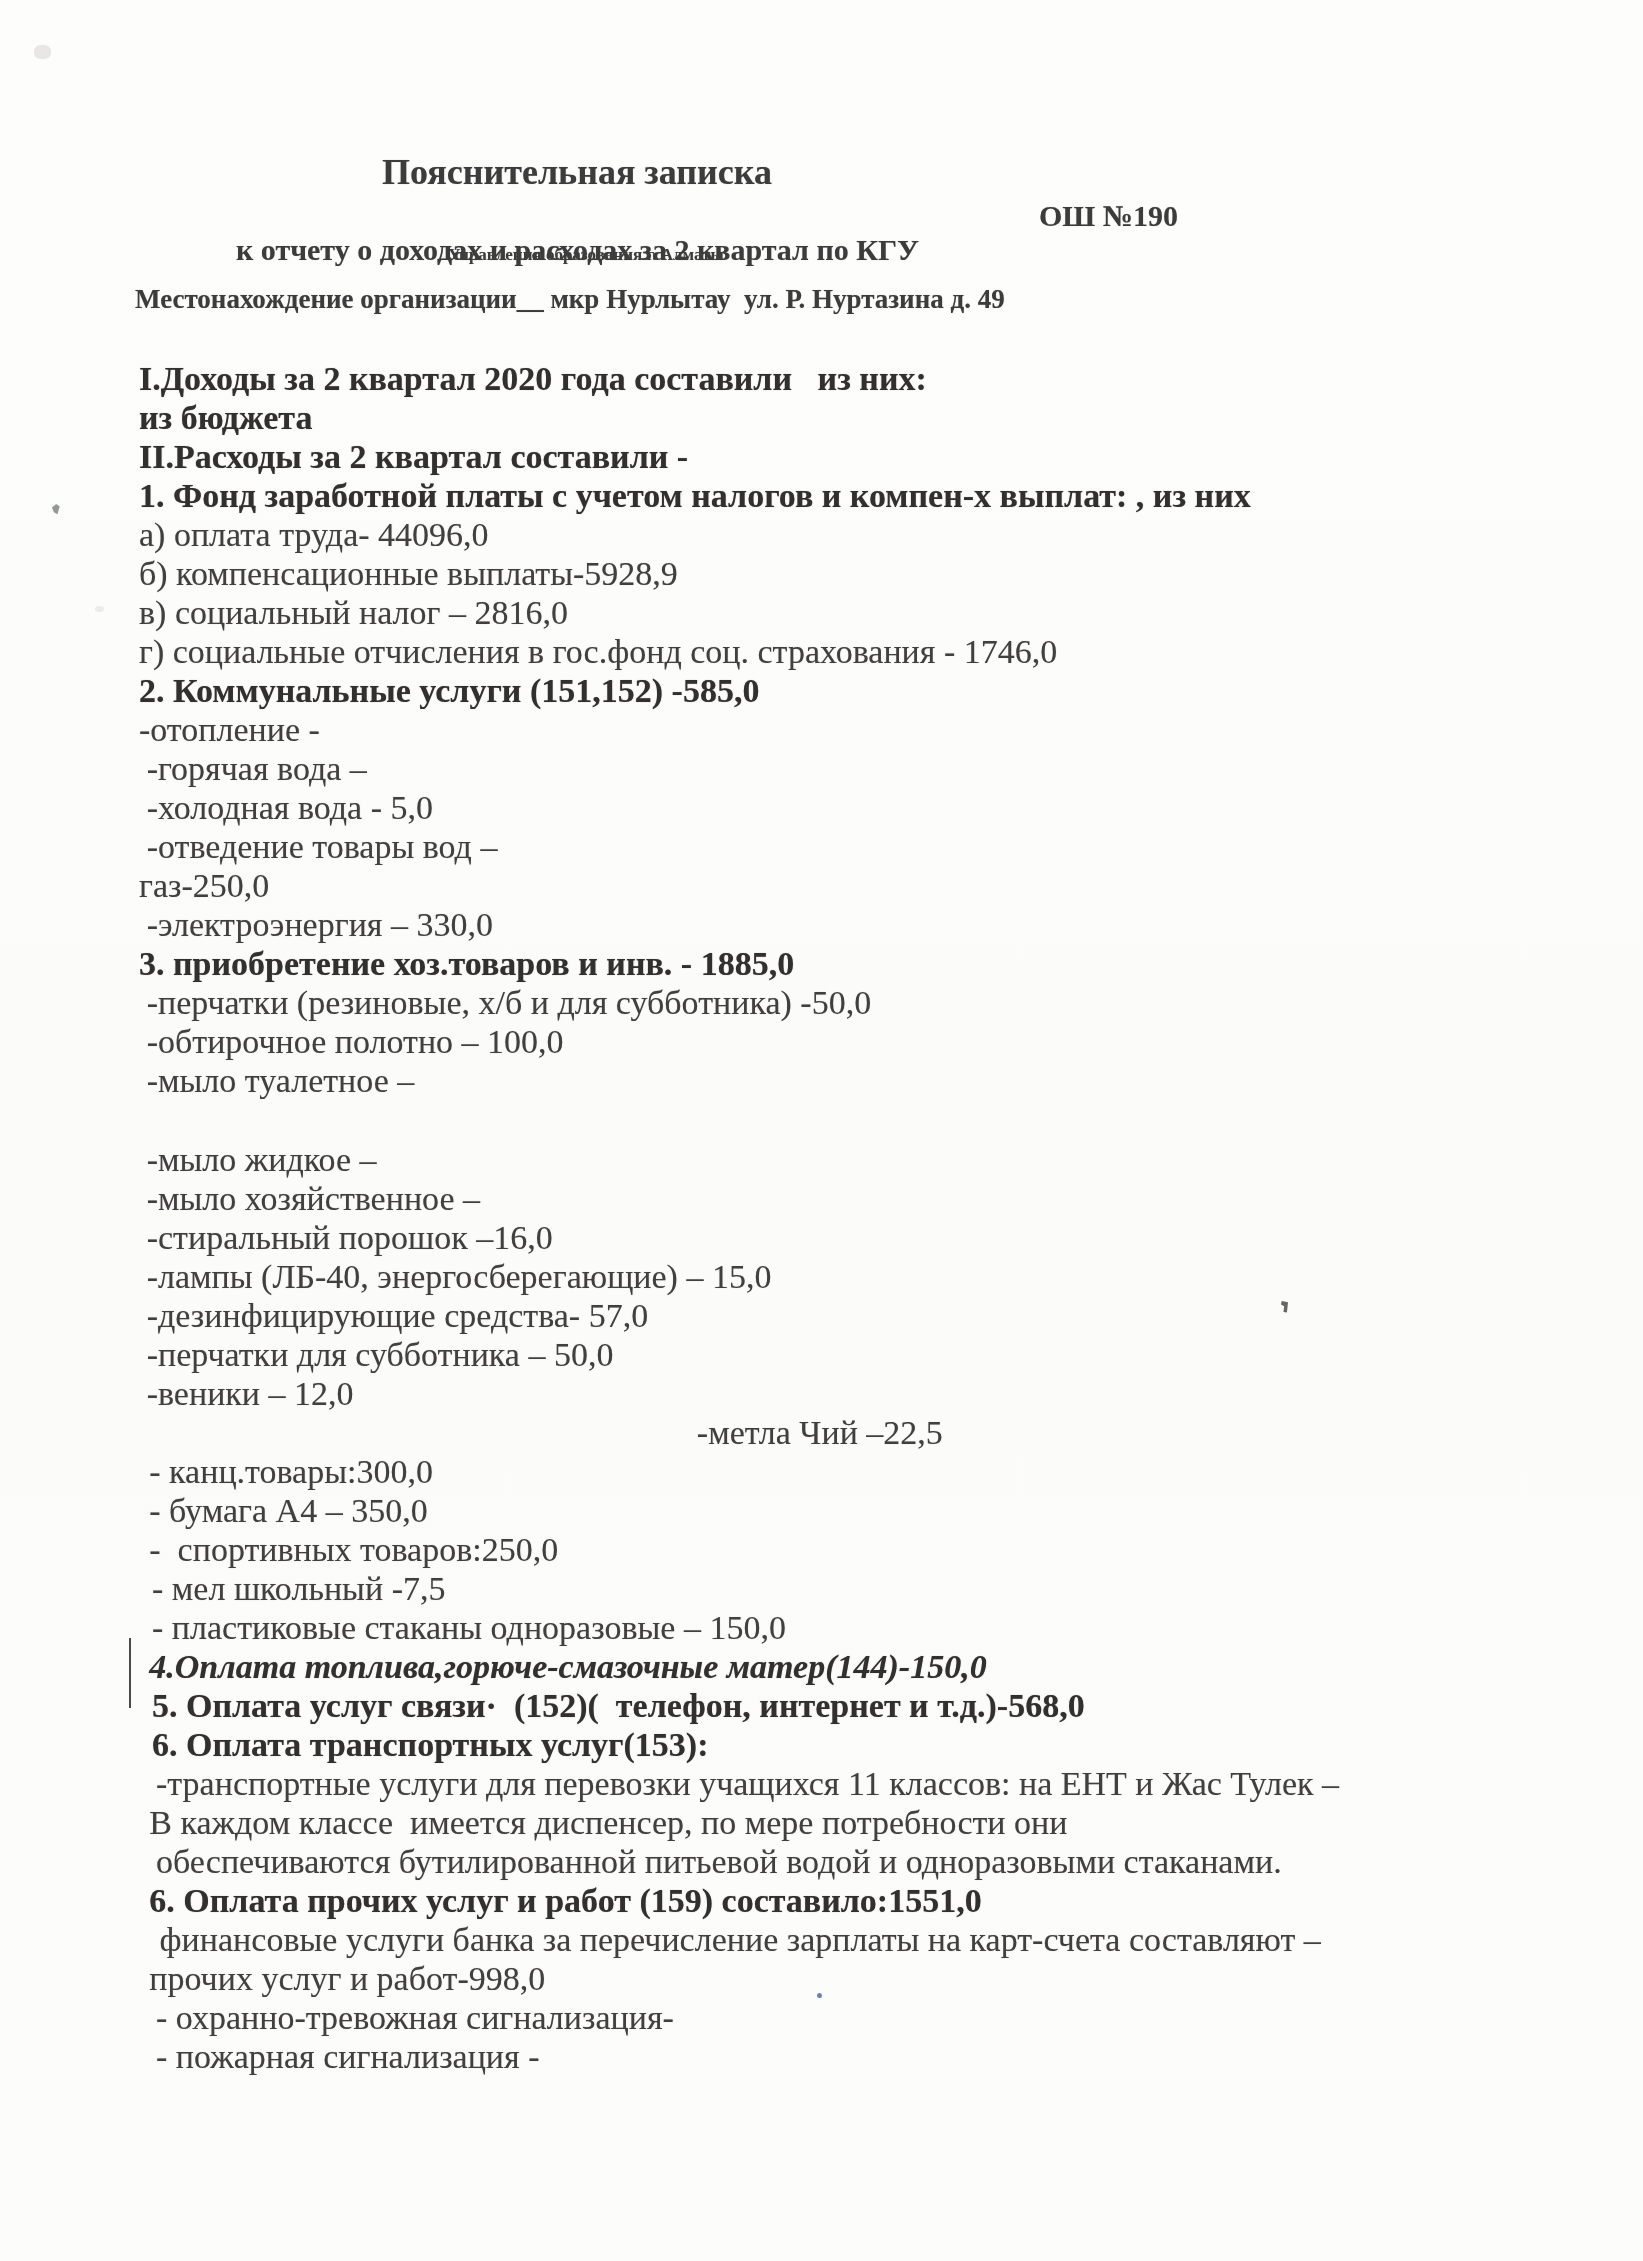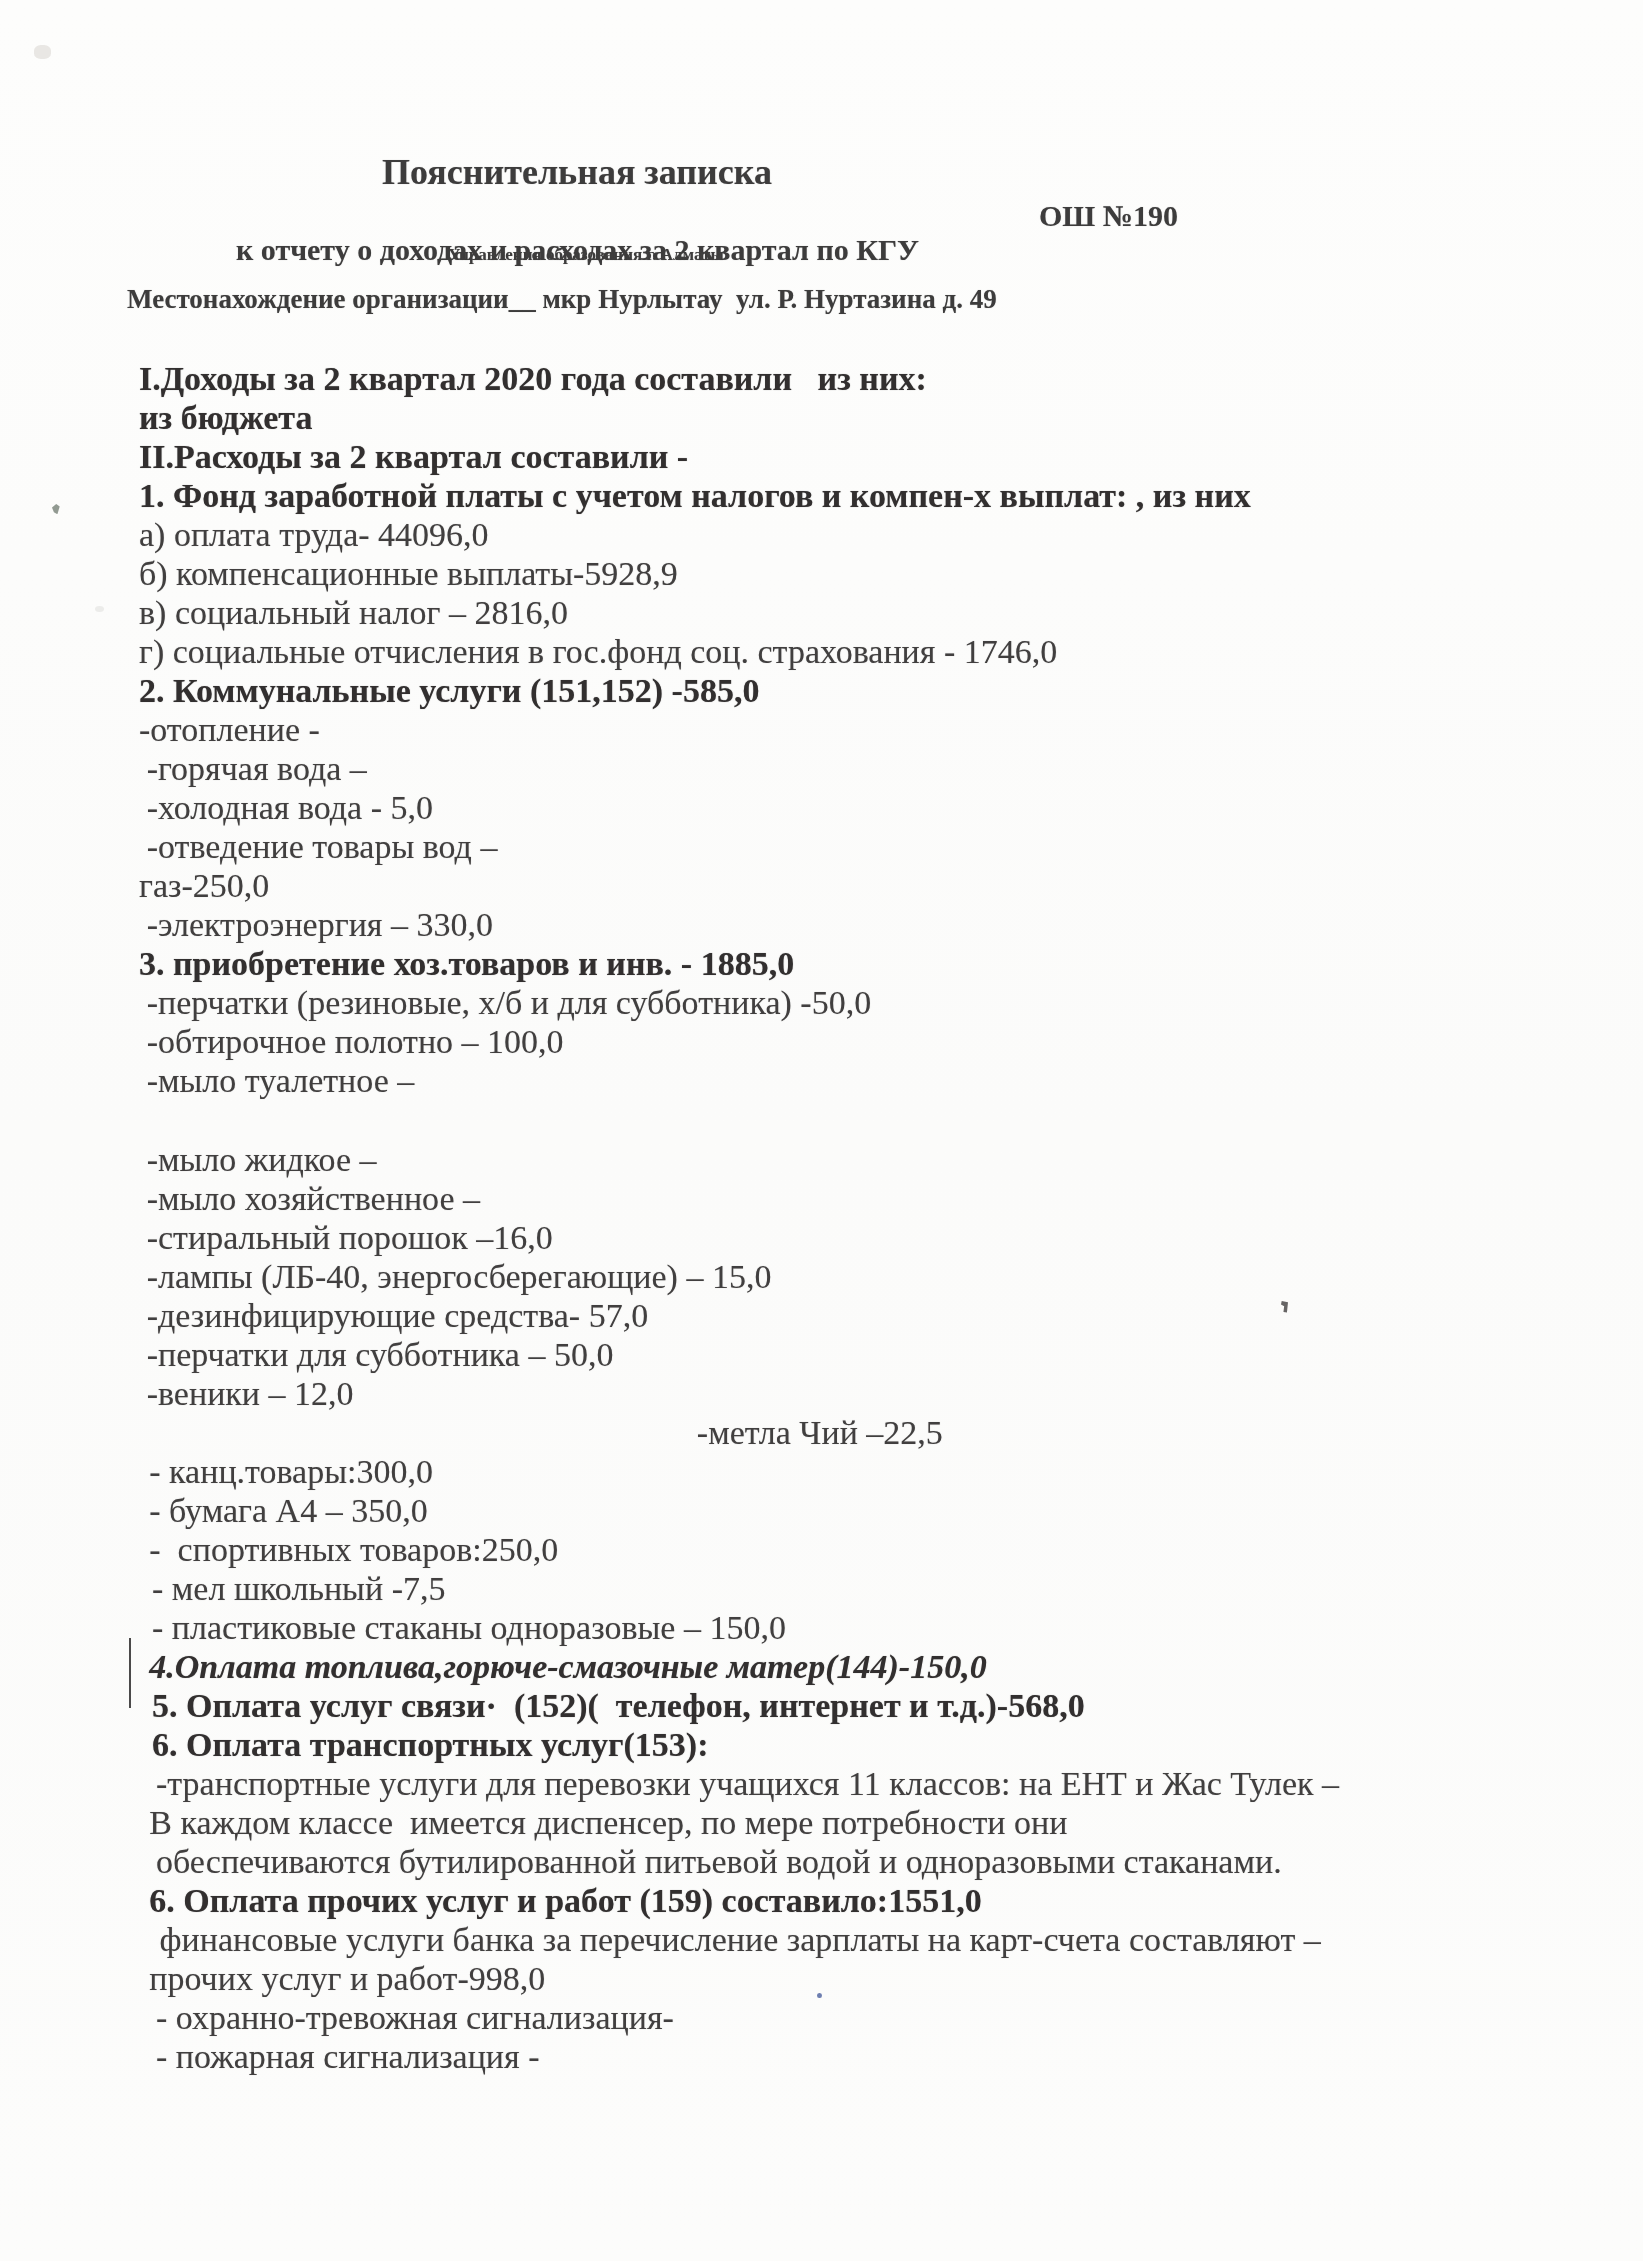--- a/index.html
+++ b/index.html
@@ -24,21 +24,21 @@
   }
   .bold { font-weight: bold; color: #333130; }
   .italic { font-style: italic; }
 
   
   .hdr { position: absolute; white-space: pre; }
   .hdr-title    { left: 382px; top: 151px; font-size: 36px; font-weight: bold; }
   .hdr-subtitle { left: 206px; top: 199px; font-size: 30px; font-weight: bold; }
   .hdr-school   { position: absolute; left: 833px; top: 0; white-space: pre; }
   .hdr-org      { left: 448px; top: 245px; font-size: 17px; font-weight: bold; }
-  .hdr-loc      { left: 127px; top: 284px; font-size: 27px; font-weight: bold; }
+  .hdr-loc      { left: 135px; top: 284px; font-size: 27px; font-weight: bold; }
 
   
   .doc-body {
     position: absolute;
     left: 139px;
     top: 364px;
     width: 1354px;
   }
   .line {
     position: relative;

